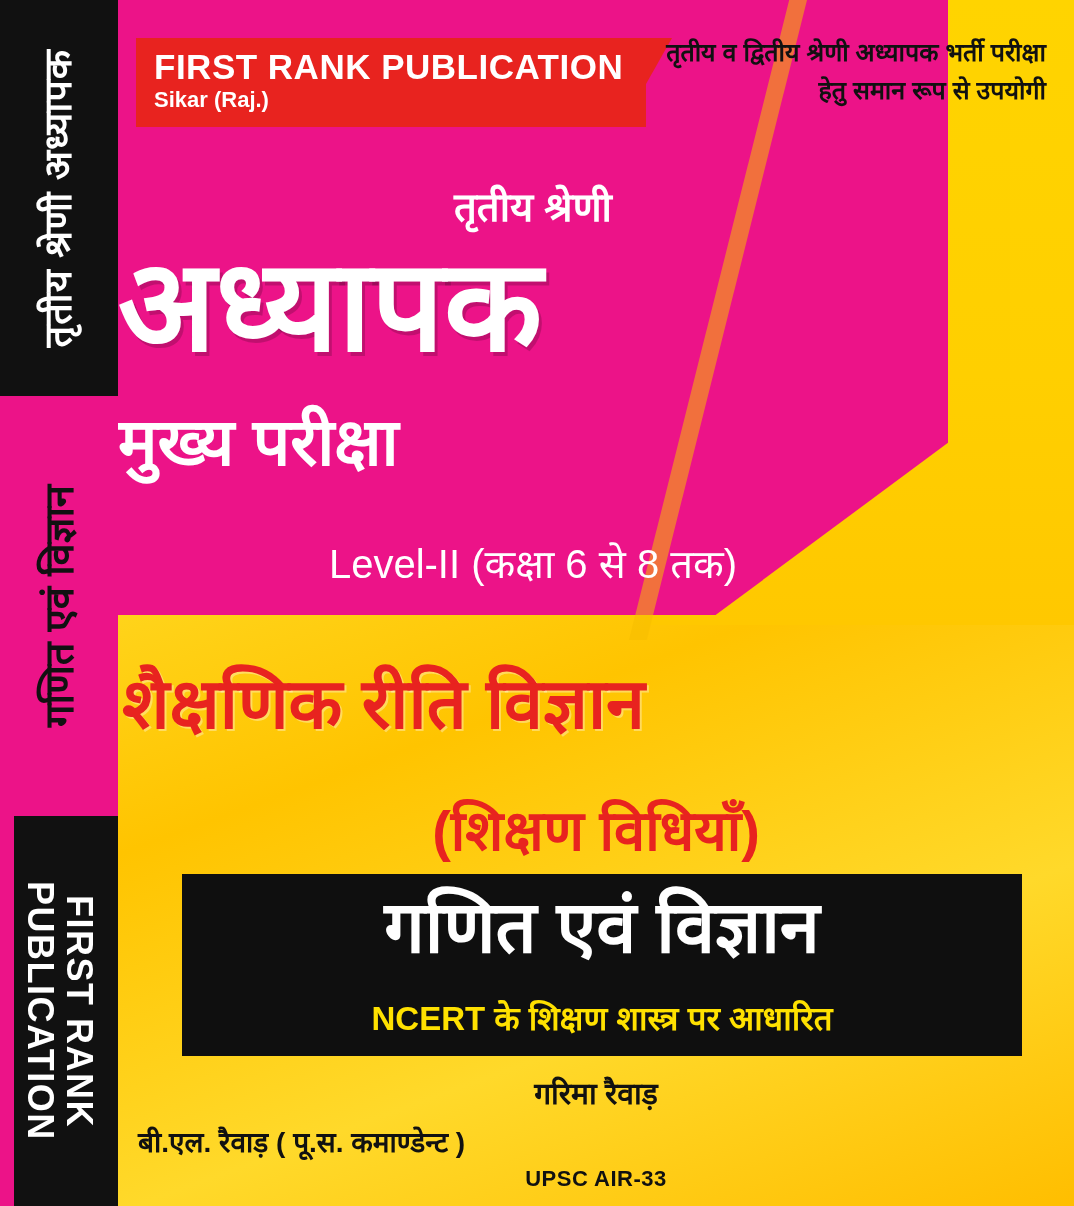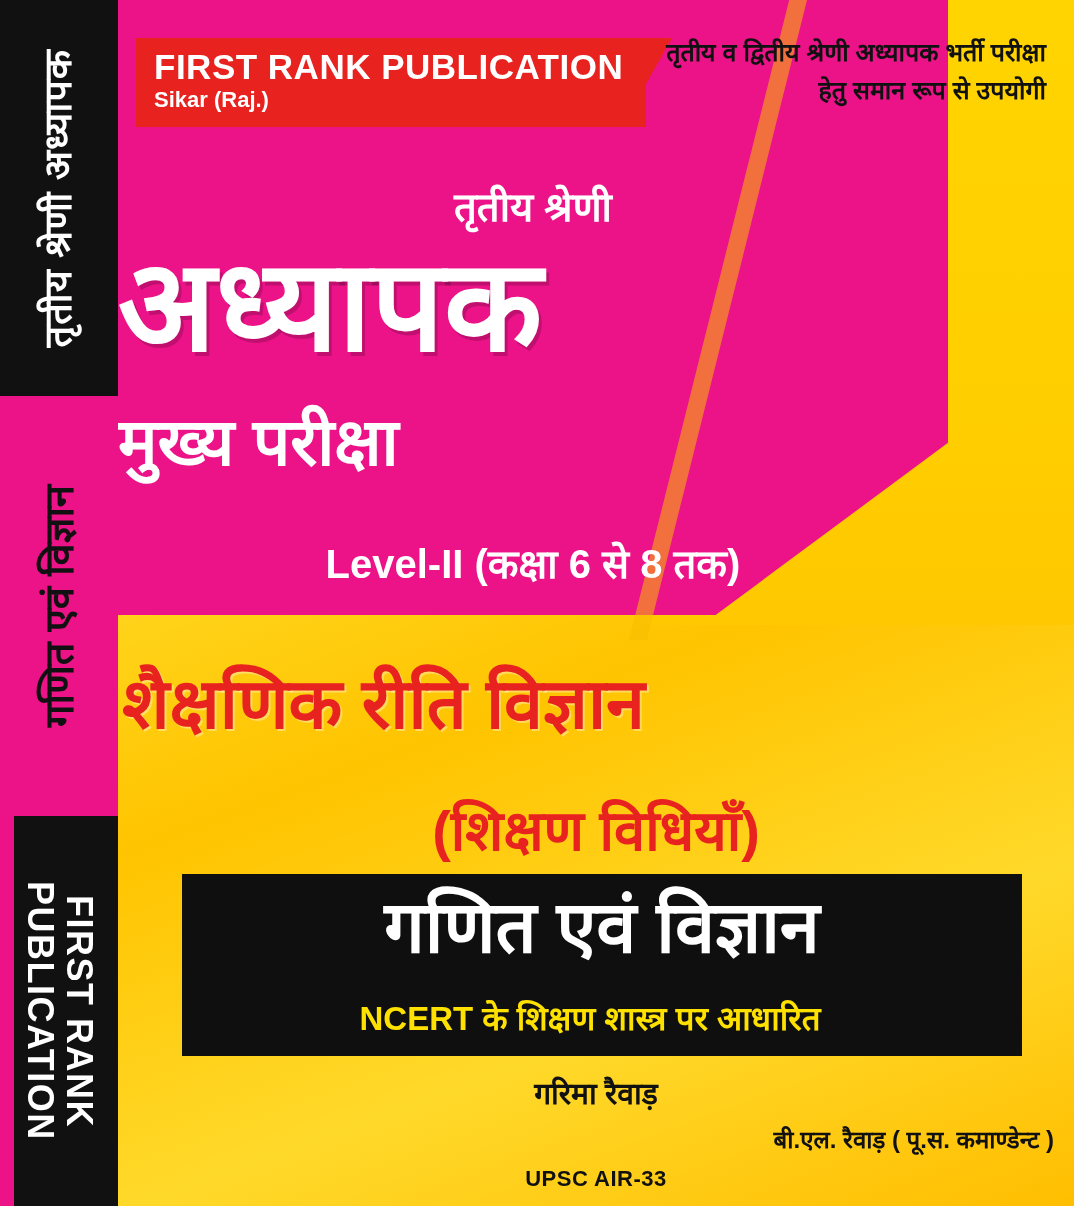--- a/index.html
+++ b/index.html
@@ -198,21 +198,21 @@
     font-weight: bold;
     font-size: 66px;
   }
   .level {
     position: absolute;
     left: 0;
     top: 535px;
     width: 830px;
     text-align: center;
     color: #ffffff;
-    font-weight: bold;
+    font-weight: normal;
     font-size: 40px;
   }
 
   
   .subject-main {
     position: absolute;
     left: 4px;
     top: 665px;
     width: 916px;
     text-align: left;
@@ -248,21 +248,21 @@
     top: 888px;
     width: 840px;
     text-align: center;
     color: #ffffff;
     font-weight: bold;
     font-size: 72px;
     line-height: 1.1;
   }
   .band-sub {
     position: absolute;
-    left: 52px;
+    left: 64px;
     top: 995px;
     width: 840px;
     text-align: center;
     color: #ffe100;
     font-weight: bold;
     font-size: 33px;
   }
 
   
   .author-1 {
@@ -273,24 +273,24 @@
     text-align: center;
     color: #111111;
     font-weight: bold;
     font-size: 30px;
   }
   .author-2 {
     position: absolute;
     left: 20px;
     top: 1122px;
     width: 916px;
-    text-align: right;
-    color: #111111;
-    font-weight: bold;
-    font-size: 24px;
+    text-align: left;
+    color: #111111;
+    font-weight: bold;
+    font-size: 28px;
   }
   .author-3 {
     position: absolute;
     left: 20px;
     top: 1166px;
     width: 916px;
     text-align: center;
     color: #111111;
     font-weight: bold;
     font-size: 22px;

